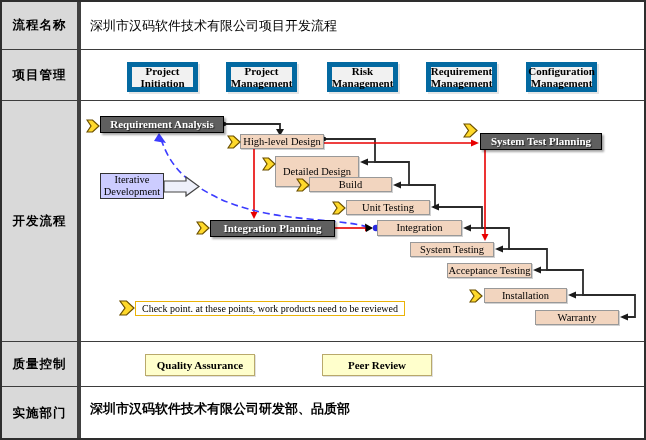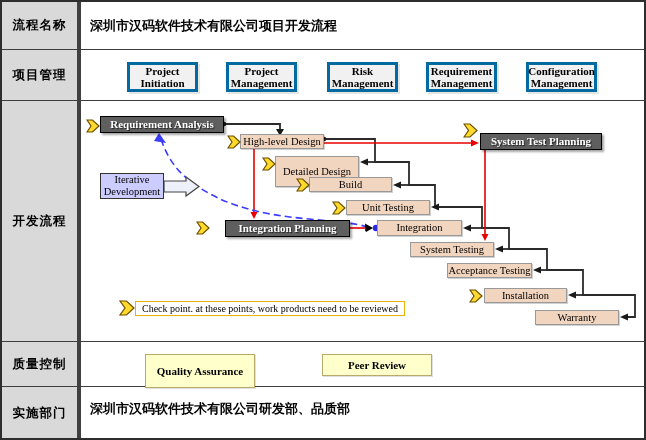--- a/index.html
+++ b/index.html
@@ -8,26 +8,26 @@
     border:2px solid #2e2e2e;box-sizing:border-box;overflow:hidden;
     font-family:"Liberation Serif","DejaVu Serif",serif;color:#000;
   }
   .grid-row{position:absolute;left:0;width:642px;border-bottom:1px solid #3d3d3d;box-sizing:border-box;}
   .grid-row.last{border-bottom:none;}
   .label-cell{
     position:absolute;left:0;top:0;bottom:0;width:75px;background:#d9d9d9;
     border-right:4px solid #404040;display:flex;align-items:center;justify-content:center;
     font-family:"DejaVu Sans","Liberation Sans",sans-serif;font-size:12.5px;font-weight:600;letter-spacing:1px;
   }
-  .cn-text{font-family:"DejaVu Sans","Liberation Sans",sans-serif;font-size:13px;font-weight:700;}
+  .cn-text{font-family:"DejaVu Sans","Liberation Sans",sans-serif;font-size:13px;font-weight:400;}
   .title-text{position:absolute;left:88px;top:15px;}
   .dept-text{position:absolute;left:88px;top:13px;}
   .box{position:absolute;box-sizing:border-box;display:flex;align-items:center;justify-content:center;
        text-align:center;line-height:1.1;}
-  .pmbox{background:#f1f1f1;border:3px solid #0369a1;font-weight:bold;font-size:11px;
+  .pmbox{background:#f1f1f1;border:5px solid #0369a1;font-weight:bold;font-size:11px;
          box-shadow:2px 2px 0 rgba(0,0,0,.10);padding:2px;}
   .dark{background:#5f5f5f;border:1px solid #000;color:#fff;font-weight:bold;font-size:11px;
         box-shadow:1.5px 1.5px 2px rgba(0,0,0,.35);text-shadow:1px 1px 1px rgba(0,0,0,.65);}
   .phase{background:#f2d5bf;border:1px solid #999;font-size:10.5px;box-shadow:1px 1px 0 rgba(0,0,0,.18);}
   .iter{background:#ccccff;border:1px solid #333;font-size:10.5px;}
   .note{background:#fff;border:1px solid #eab308;font-size:10px;}
   .qbox{background:#ffffcc;border:1px solid #b9a96b;font-weight:bold;font-size:11px;
         box-shadow:1px 1px 0 rgba(0,0,0,.12);}
   svg.overlay{position:absolute;left:0;top:0;pointer-events:none;}
   .cp-icon{position:absolute;pointer-events:none;}
@@ -50,21 +50,21 @@
     <div class="box pmbox" style="left:424px;top:12px;width:71px;height:30px;">Requirement Management</div>
     <div class="box pmbox" style="left:524px;top:12px;width:71px;height:30px;">Configuration Management</div>
   </div>
 
   <div class="grid-row" style="top:99px;height:241px;">
     <div class="label-cell">开发流程</div>
   </div>
 
   <div class="grid-row" style="top:340px;height:45px;">
     <div class="label-cell">质量控制</div>
-    <div class="box qbox" style="left:143px;top:12px;width:110px;height:34px;">Quality Assurance</div>
+    <div class="box qbox" style="left:143px;top:12px;width:110px;height:22px;">Quality Assurance</div>
     <div class="box qbox" style="left:320px;top:12px;width:110px;height:22px;">Peer Review</div>
   </div>
 
   <div class="grid-row last" style="top:385px;height:53px;">
     <div class="label-cell">实施部门</div>
     <div class="cn-text dept-text" style="font-weight:600;">深圳市汉码软件技术有限公司研发部、品质部</div>
   </div>
 
   <svg class="overlay" width="646" height="440" viewBox="0 0 646 440">
 
@@ -114,21 +114,21 @@
     </g>
 
     <polygon points="162,179 184,179 184,175 197,184.5 184,194 184,190 162,190" fill="#eef0fa" stroke="#444" stroke-width="1.2"></polygon>
   </svg>
 
   <div class="box dark" style="left:98px;top:114px;width:124px;height:17px;">Requirement Analysis</div>
   <div class="box phase" style="left:238px;top:132px;width:84px;height:15px;">High-level Design</div>
   <div class="box phase" style="left:273px;top:154px;width:84px;height:31px;">Detailed Design</div>
   <div class="box phase" style="left:307px;top:175px;width:83px;height:15px;">Build</div>
   <div class="box phase" style="left:344px;top:198px;width:84px;height:15px;">Unit Testing</div>
-  <div class="box dark" style="left:208px;top:218px;width:125px;height:17px;margin-left:15px;">Integration Planning</div>
+  <div class="box dark" style="left:208px;top:218px;width:125px;height:17px;">Integration Planning</div>
   <div class="box phase" style="left:375px;top:218px;width:85px;height:16px;">Integration</div>
   <div class="box dark" style="left:478px;top:131px;width:122px;height:17px;">System Test Planning</div>
   <div class="box phase" style="left:408px;top:240px;width:84px;height:15px;">System Testing</div>
   <div class="box phase" style="left:445px;top:261px;width:85px;height:15px;">Acceptance Testing</div>
   <div class="box phase" style="left:482px;top:286px;width:83px;height:15px;">Installation</div>
   <div class="box iter" style="left:98px;top:171px;width:64px;height:26px;">Iterative Development</div>
   <div class="box phase" style="left:533px;top:308px;width:84px;height:15px;">Warranty</div>
   <div class="box note" style="left:133px;top:299px;width:270px;height:15px;">Check point. at these points, work products need to be reviewed</div>
 
   <svg class="cp-icon" style="left:84px;top:117px;" width="14" height="14">

